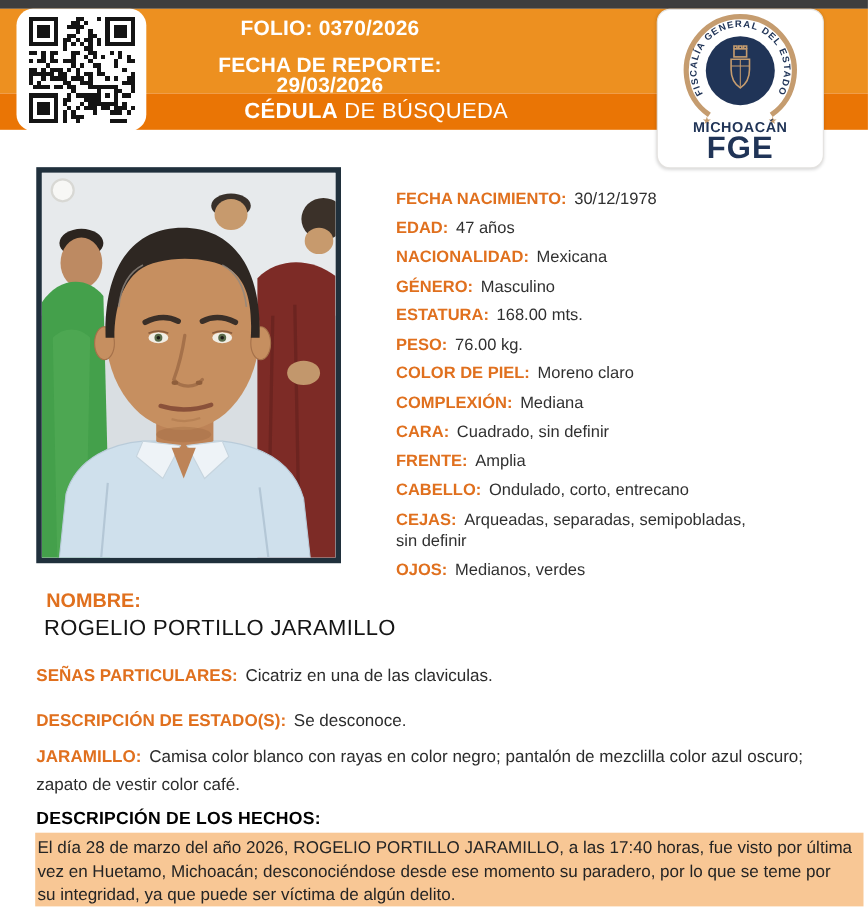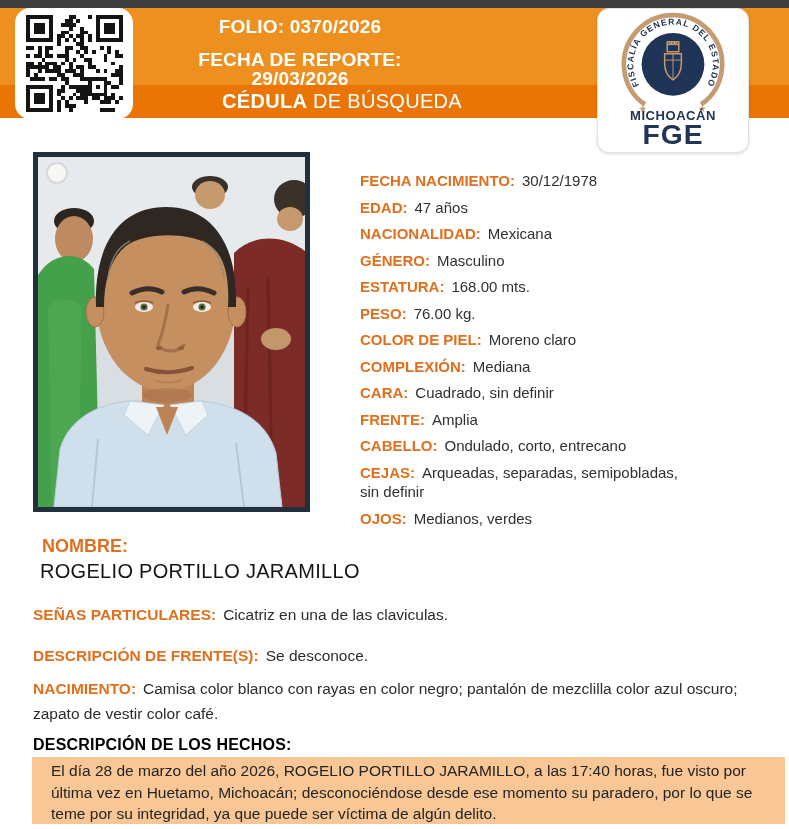--- a/index.html
+++ b/index.html
@@ -42,21 +42,21 @@
 
   
   .section{position:absolute;left:33px;width:737px;font-size:15.5px;line-height:25px;color:#2c2c2c;}
   .sec-senas{top:602px;}
   .sec-tatuajes{top:643px;}
   .sec-vestimenta{top:676px;}
 
   .hechos-heading{position:absolute;left:33px;top:736px;font-size:16px;font-weight:bold;
                   color:#000000;letter-spacing:.2px;}
   .hechos-box{position:absolute;left:32px;top:757px;width:753px;height:67px;background:#F8C795;
-              box-sizing:border-box;padding:3px 10px 0 19px;font-size:15.5px;line-height:21.5px;
+              box-sizing:border-box;padding:3px 10px 0 2px;font-size:15.5px;line-height:21.5px;
               color:#242424;overflow:hidden;}
 </style>
 </head>
 <body>
 
 <div class="page">
 
   <div class="topbar"></div>
   <div class="band1"></div>
   <div class="band2"></div>
@@ -449,19 +449,19 @@
     <div class="frow"><span class="flabel">FRENTE:</span><span class="fvalue">Amplia</span></div>
     <div class="frow"><span class="flabel">CABELLO:</span><span class="fvalue">Ondulado, corto, entrecano</span></div>
     <div class="frow"><span class="flabel">CEJAS:</span><span class="fvalue">Arqueadas, separadas, semipobladas, sin definir</span></div>
     <div class="frow"><span class="flabel">OJOS:</span><span class="fvalue">Medianos, verdes</span></div>
   </div>
 
   <div class="name-label">NOMBRE:</div>
   <div class="name-value">ROGELIO PORTILLO JARAMILLO</div>
 
   <div class="section sec-senas"><span class="flabel">SEÑAS PARTICULARES:</span><span>Cicatriz en una de las claviculas.</span></div>
-  <div class="section sec-tatuajes"><span class="flabel">DESCRIPCIÓN DE FRENTE(S):</span><span>Se desconoce.</span></div>
-  <div class="section sec-vestimenta"><span class="flabel">NACIMIENTO:</span><span>Camisa color blanco con rayas en color negro; pantalón de mezclilla color azul oscuro; zapato de vestir color café.</span></div>
+  <div class="section sec-tatuajes"><span class="flabel">DESCRIPCIÓN DE ESTADO(S):</span><span>Se desconoce.</span></div>
+  <div class="section sec-vestimenta"><span class="flabel">JARAMILLO:</span><span>Camisa color blanco con rayas en color negro; pantalón de mezclilla color azul oscuro; zapato de vestir color café.</span></div>
 
   <div class="hechos-heading">DESCRIPCIÓN DE LOS HECHOS:</div>
   <div class="hechos-box">El día 28 de marzo del año 2026, ROGELIO PORTILLO JARAMILLO, a las 17:40 horas, fue visto por última vez en Huetamo, Michoacán; desconociéndose desde ese momento su paradero, por lo que se teme por su integridad, ya que puede ser víctima de algún delito.</div>
 
 </div>
 
 </body></html>

